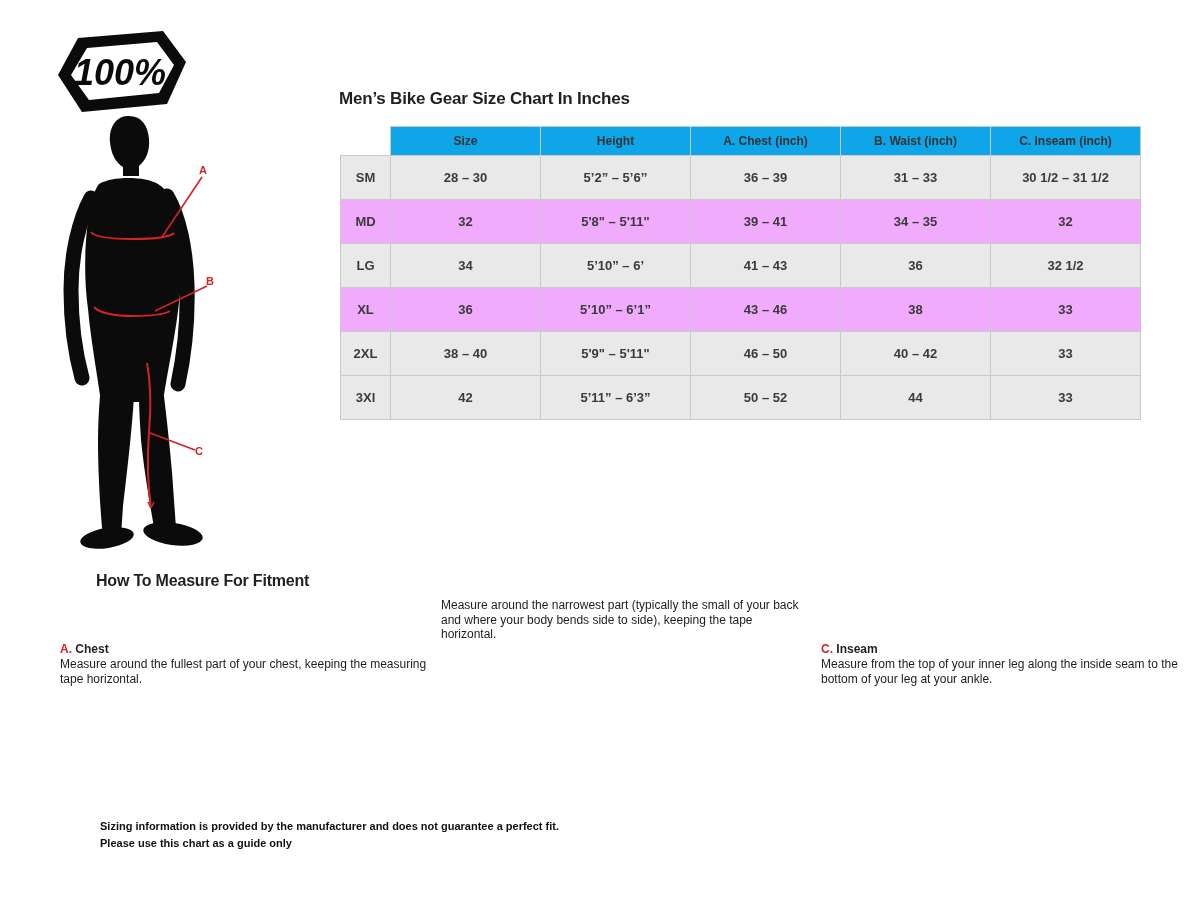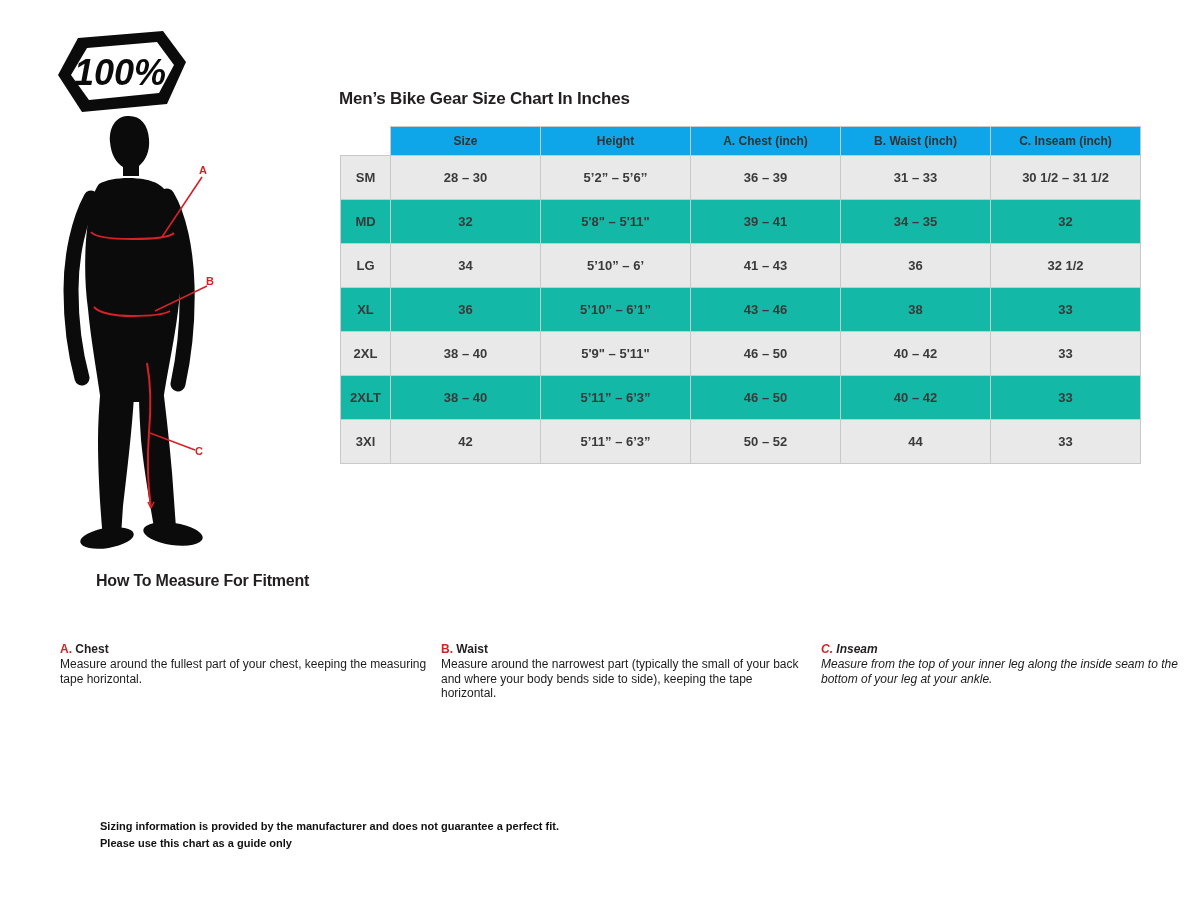--- a/index.html
+++ b/index.html
@@ -28,35 +28,35 @@
   table.size-table col.c-label { width: 50px; }
   table.size-table col.c-data { width: 150px; }
   table.size-table th, table.size-table td {
     border: 1px solid #c9c9c9; text-align: center; vertical-align: middle;
     font-weight: bold; color: #3a3a3a;
   }
   table.size-table thead th {
     height: 29px; font-size: 12px; background: #0ea5e9; color: #333;
   }
   table.size-table thead th.blank { border: none; background: transparent; }
-  table.size-table tbody td { height: 44px; font-size: 13px; background: #14b8a6; }
+  table.size-table tbody td { height: 44px; font-size: 13px; background: #f0abfc; }
   table.size-table tbody tr.shaded td { background: #e9e9e9; }
 
   
   .measure-heading {
     position: absolute; left: 60px; top: 572px;
     font-size: 16px; font-weight: bold; letter-spacing: -0.2px; margin-left: 36px;
   }
   .measure-item { position: absolute; top: 598px; width: 370px; font-size: 12px; }
   .measure-item .m-title { font-weight: bold; font-size: 12px; margin-bottom: 1px; margin-top: 44px; }
   .measure-item .m-letter { color: #d42228; font-weight: bold; }
   .measure-item .m-text { line-height: 1.22; color: #1c1c1c; }
   .measure-item.pos-a { left: 60px; }
   .measure-item.pos-b { left: 441px; }
-  .measure-item.pos-c { left: 821px; font-style: italic; }
+  .measure-item.pos-c { left: 821px; }
 
   
   .footer-note {
     position: absolute; left: 60px; top: 818px;
     font-size: 11px; font-weight: bold; line-height: 1.5; color: #111; margin-left: 40px;
   }
 </style>
 </head>
 <body>
 
@@ -161,28 +161,20 @@
             <td>33</td>
           </tr>
           <tr class="shaded">
             <td>2XL</td>
             <td>38 – 40</td>
             <td>5'9" – 5'11"</td>
             <td>46 – 50</td>
             <td>40 – 42</td>
             <td>33</td>
           </tr>
-          <tr>
-            <td>2XLT</td>
-            <td>38 – 40</td>
-            <td>5’11” – 6’3”</td>
-            <td>46 – 50</td>
-            <td>40 – 42</td>
-            <td>33</td>
-          </tr>
           <tr class="shaded">
             <td>3Xl</td>
             <td>42</td>
             <td>5’11” – 6’3”</td>
             <td>50 – 52</td>
             <td>44</td>
             <td>33</td>
           </tr>
         </tbody>
     </table>
@@ -192,24 +184,20 @@
 
   <div class="measure-item pos-a">
     <div class="m-title">
       <span class="m-letter">A.</span>
       <span>Chest</span>
     </div>
     <div class="m-text">Measure around the fullest part of your chest, keeping the measuring tape horizontal.</div>
   </div>
 
   <div class="measure-item pos-b">
-    <div class="m-title">
-      <span class="m-letter">B.</span>
-      <span>Waist</span>
-    </div>
     <div class="m-text">Measure around the narrowest part (typically the small of your back and where your body bends side to side), keeping the tape horizontal.</div>
   </div>
 
   <div class="measure-item pos-c">
     <div class="m-title">
       <span class="m-letter">C.</span>
       <span>Inseam</span>
     </div>
     <div class="m-text">Measure from the top of your inner leg along the inside seam to the bottom of your leg at your ankle.</div>
   </div>

